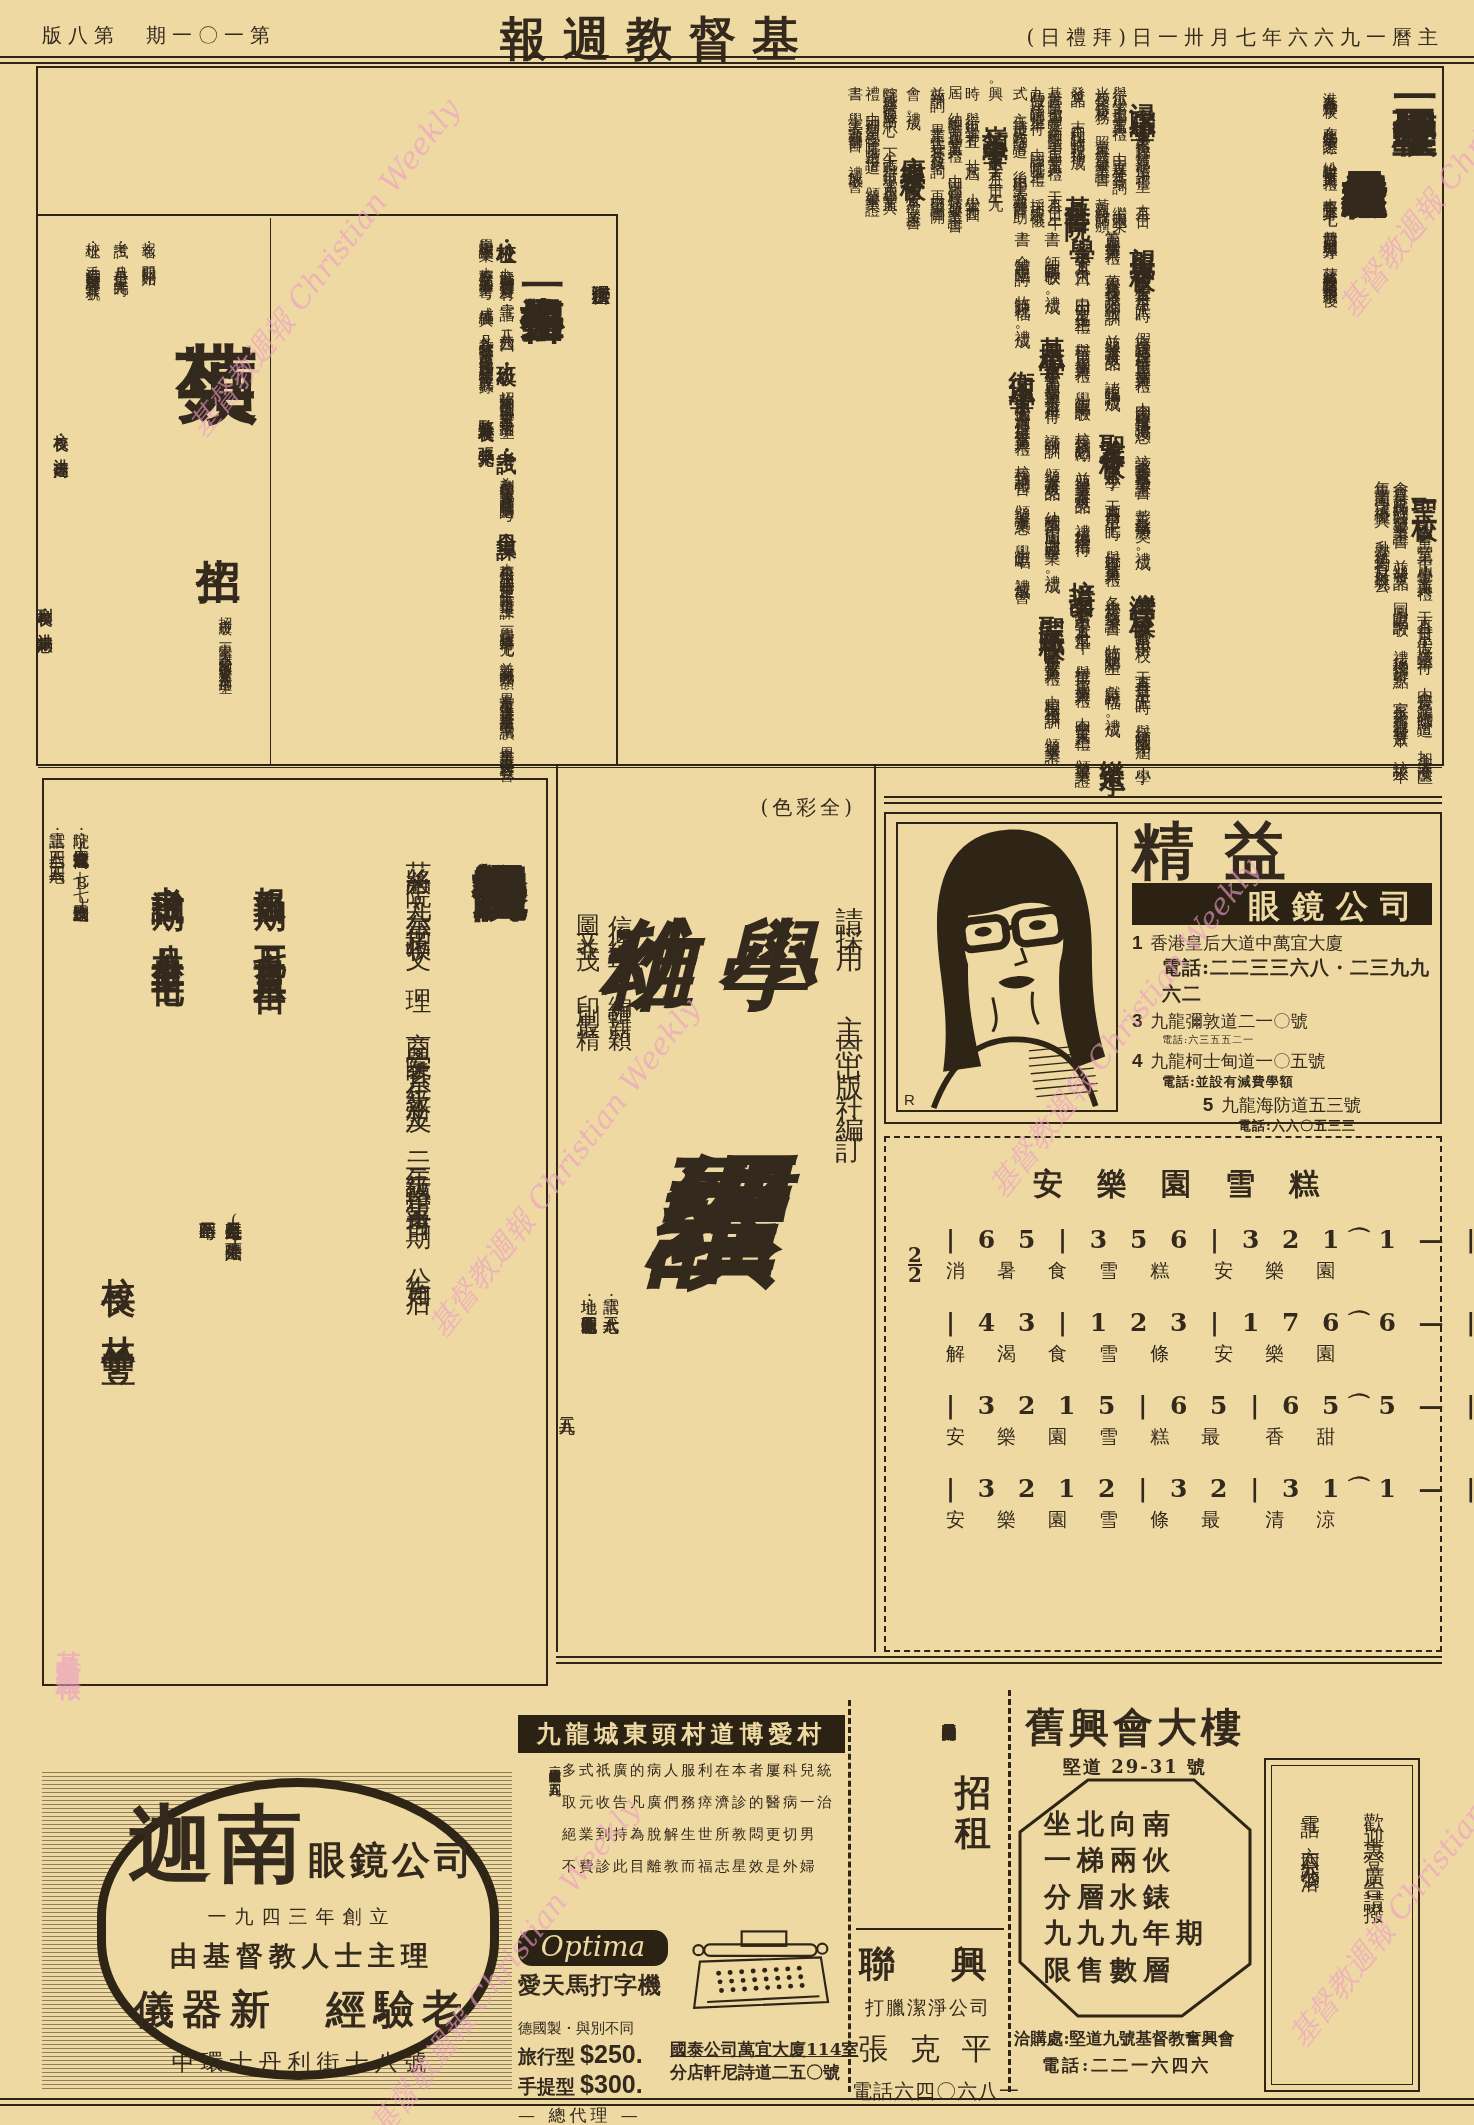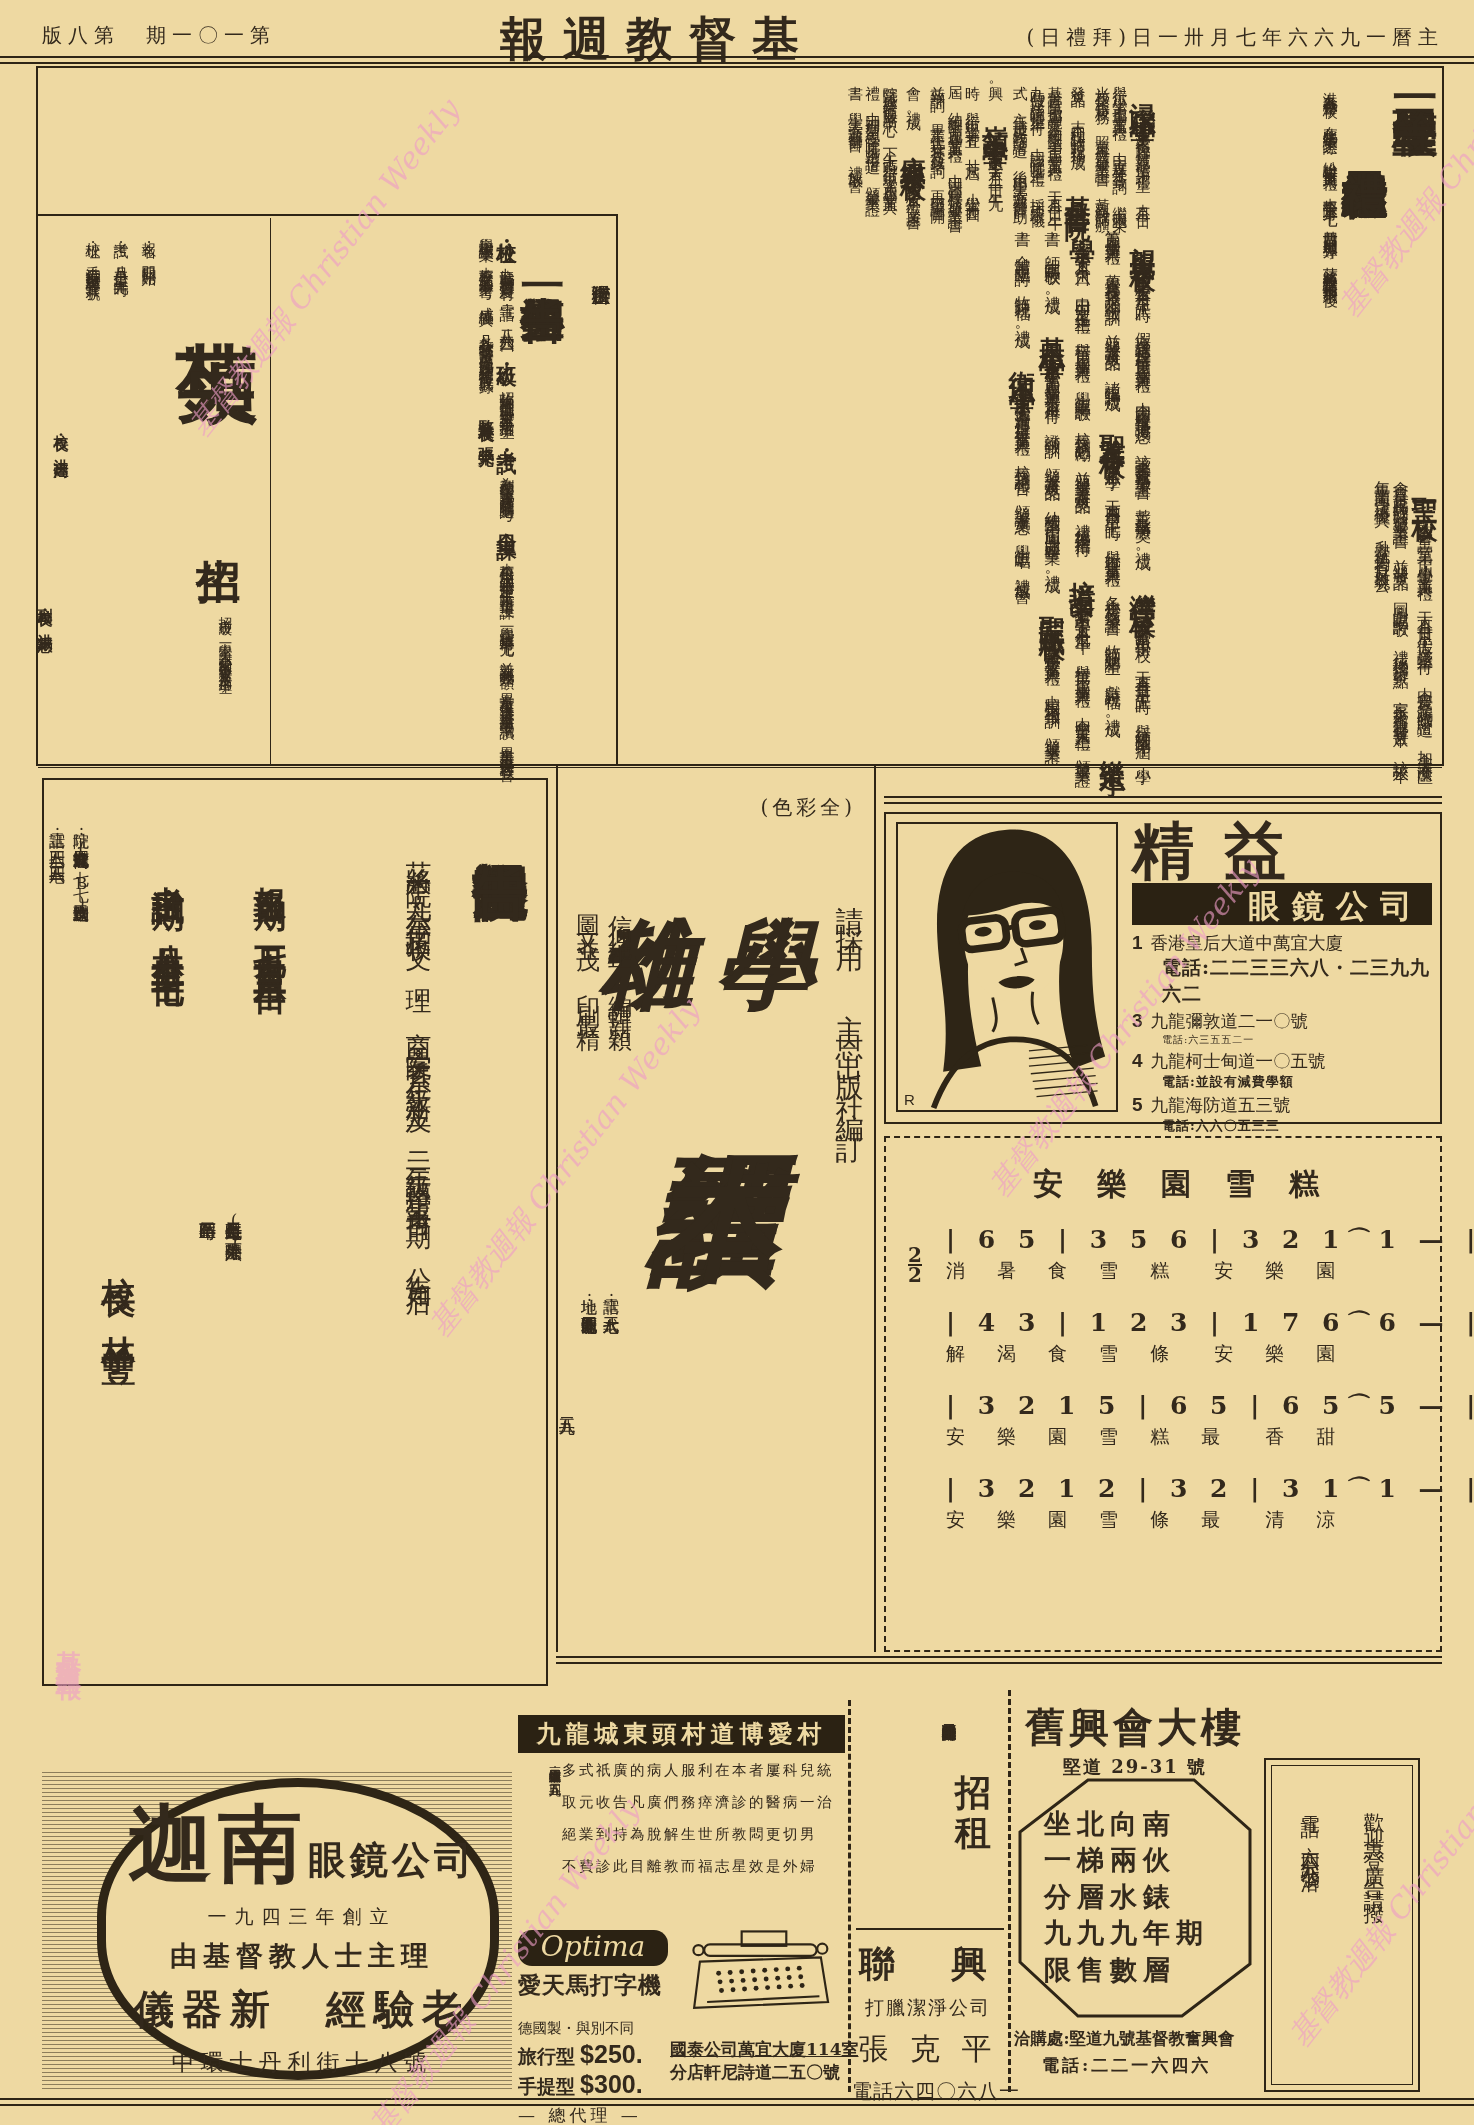--- a/index.html
+++ b/index.html
@@ -161,21 +161,21 @@
           <div style="margin-bottom:2px;">
             <div style="font-size:17.5px;white-space:nowrap;"><b style="font-family:'Liberation Sans',sans-serif;font-size:19px;margin-right:8px;">3</b><span>九龍彌敦道二一〇號</span></div>
             <div style="font-size:10px;font-weight:normal;padding-left:30px;letter-spacing:1px;">電話:六三五五二一</div>
           </div>
 
           <div style="margin-bottom:2px;">
             <div style="font-size:17.5px;white-space:nowrap;"><b style="font-family:'Liberation Sans',sans-serif;font-size:19px;margin-right:8px;">4</b><span>九龍柯士甸道一〇五號</span></div>
             <div style="font-size:13px;font-weight:bold;padding-left:30px;letter-spacing:1px;">電話:並設有減費學額</div>
           </div>
 
-          <div style="margin-bottom:2px;">
+          <div style="margin-bottom:2px;text-align:center;">
             <div style="font-size:17.5px;white-space:nowrap;"><b style="font-family:'Liberation Sans',sans-serif;font-size:19px;margin-right:8px;">5</b><span>九龍海防道五三號</span></div>
             <div style="font-size:13px;font-weight:bold;padding-left:30px;letter-spacing:1px;">電話:六六〇五三三</div>
           </div>
         </div>
     </div>
   </div>
 
   <div class="abs" style="left:884px;top:1136px;width:558px;height:516px;border:2px dashed #2e2516;box-sizing:border-box;">
     <div style="text-align:center;font-size:30px;font-weight:bold;letter-spacing:34px;padding:26px 0 10px 60px;">安樂園雪糕</div>
     <div class="abs" style="left:22px;top:108px;font-size:20px;font-weight:bold;line-height:.9;text-align:center;">

